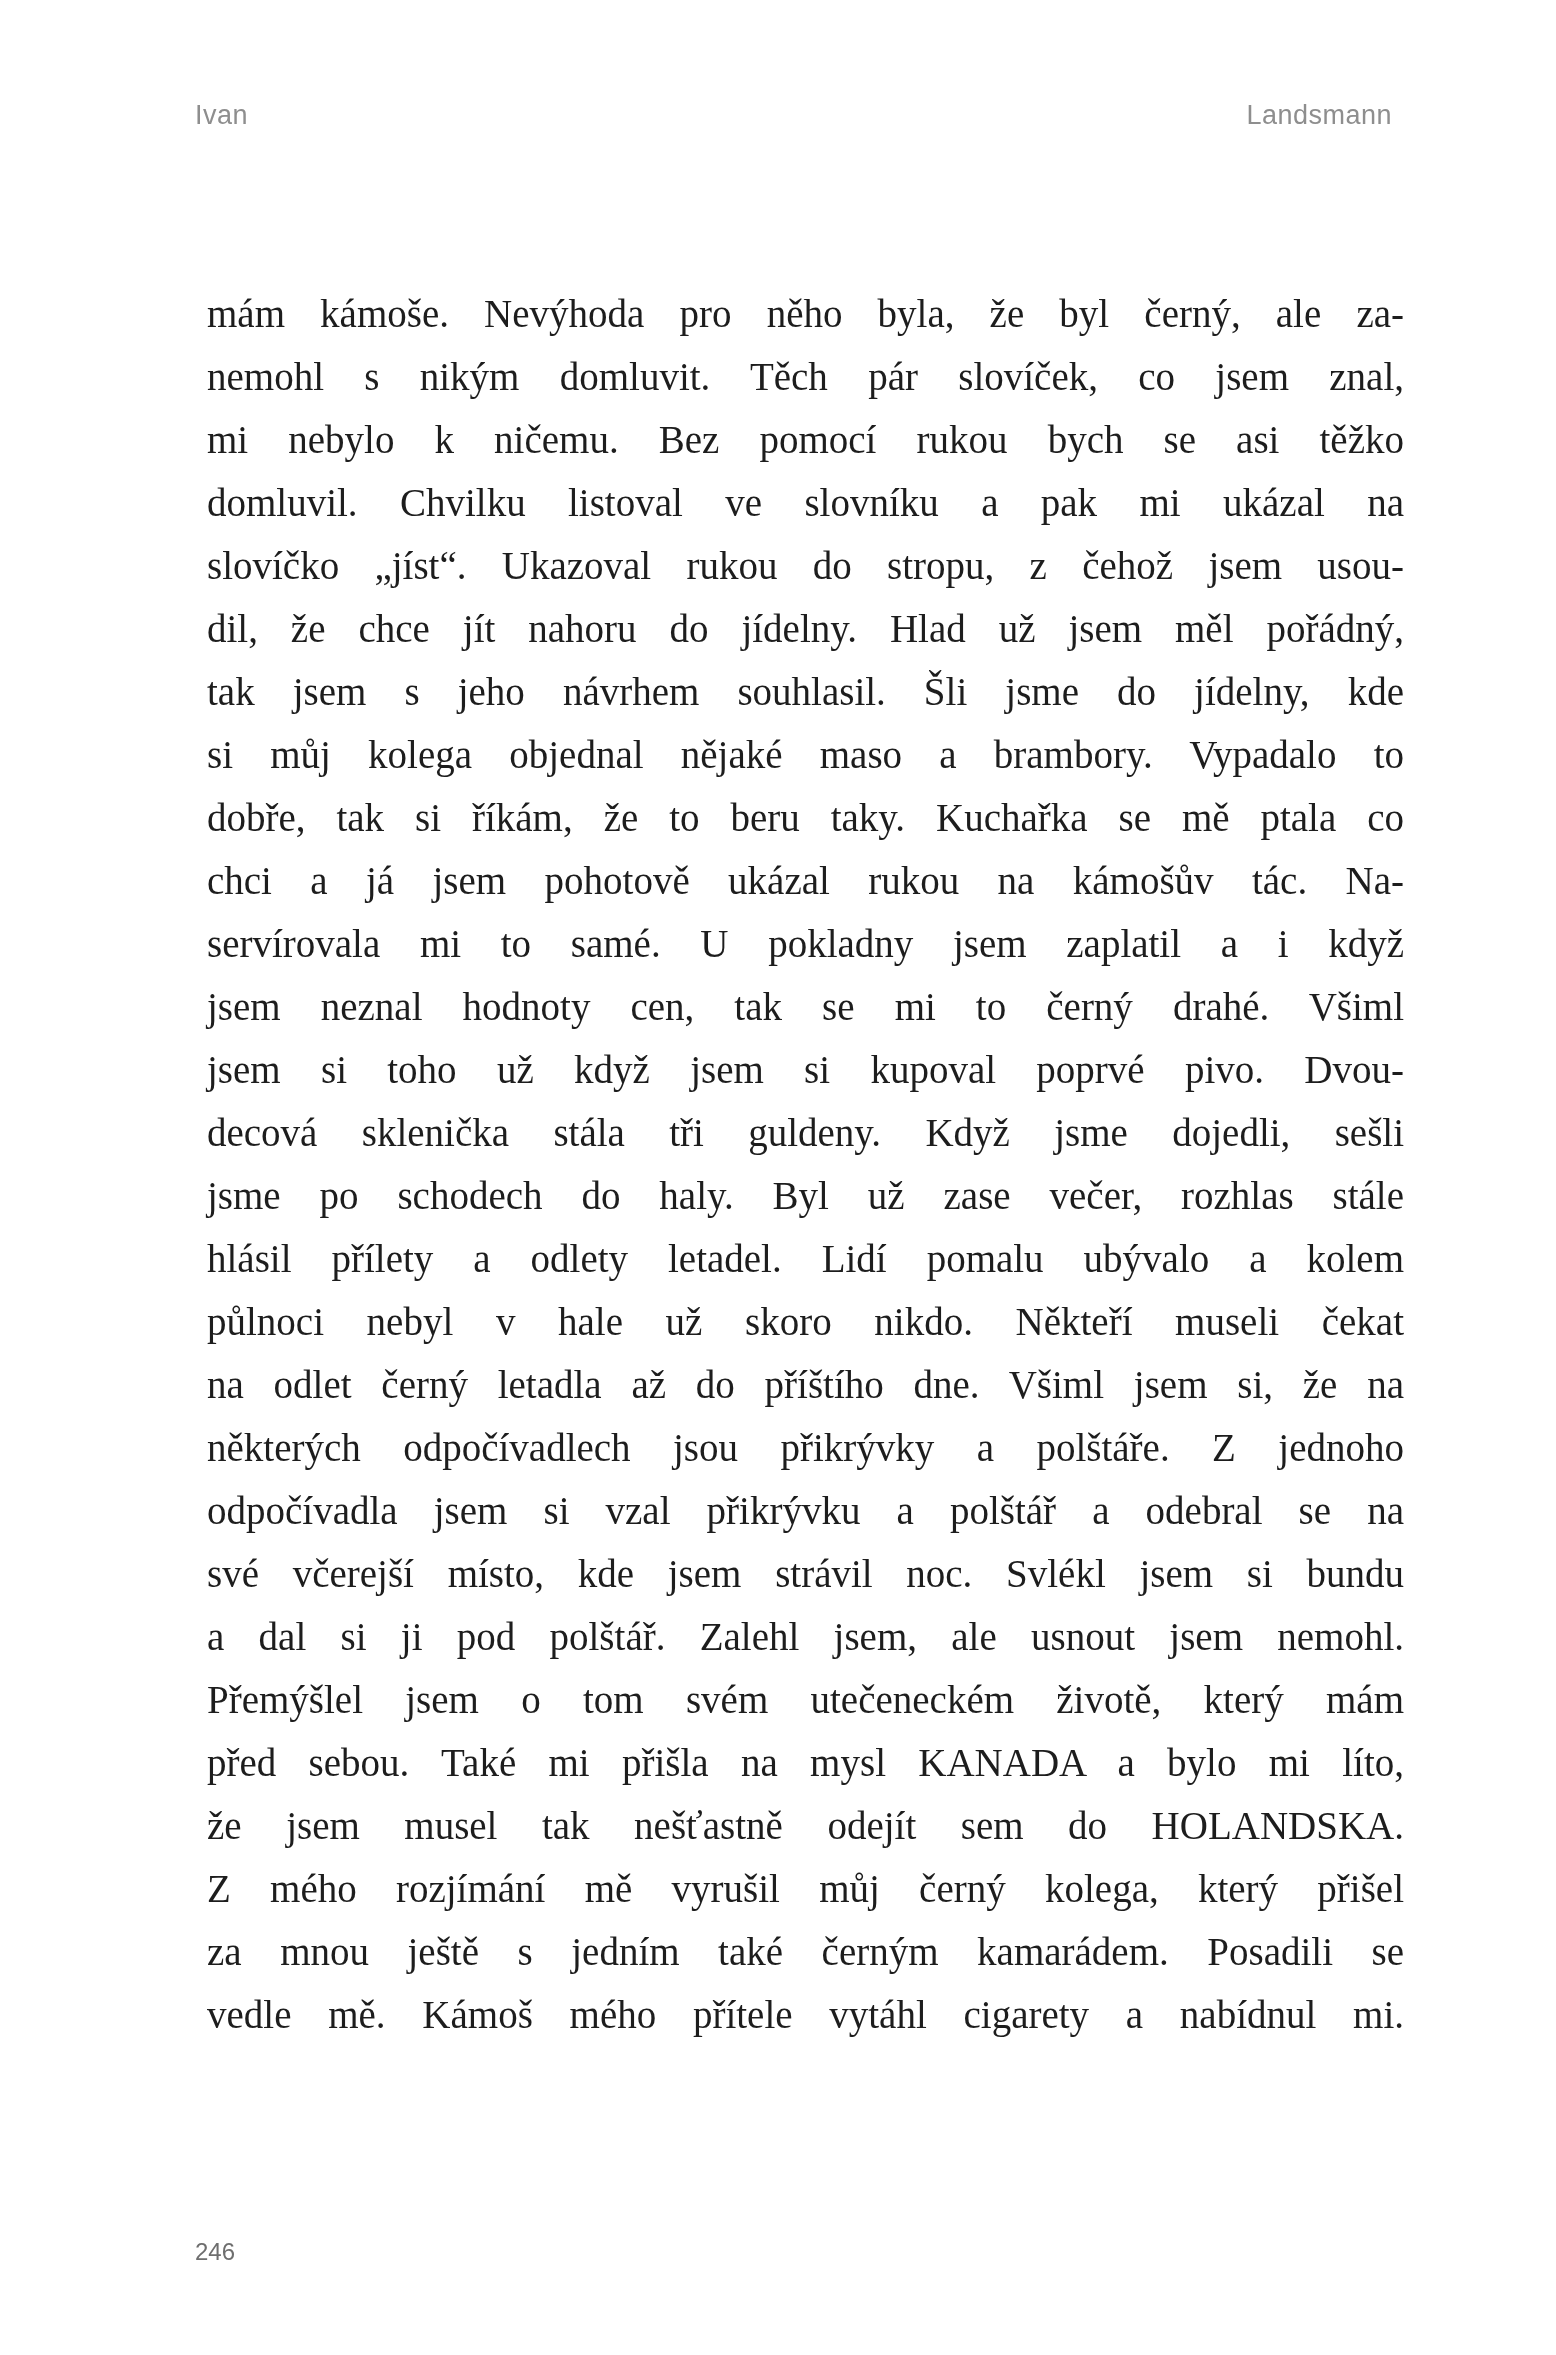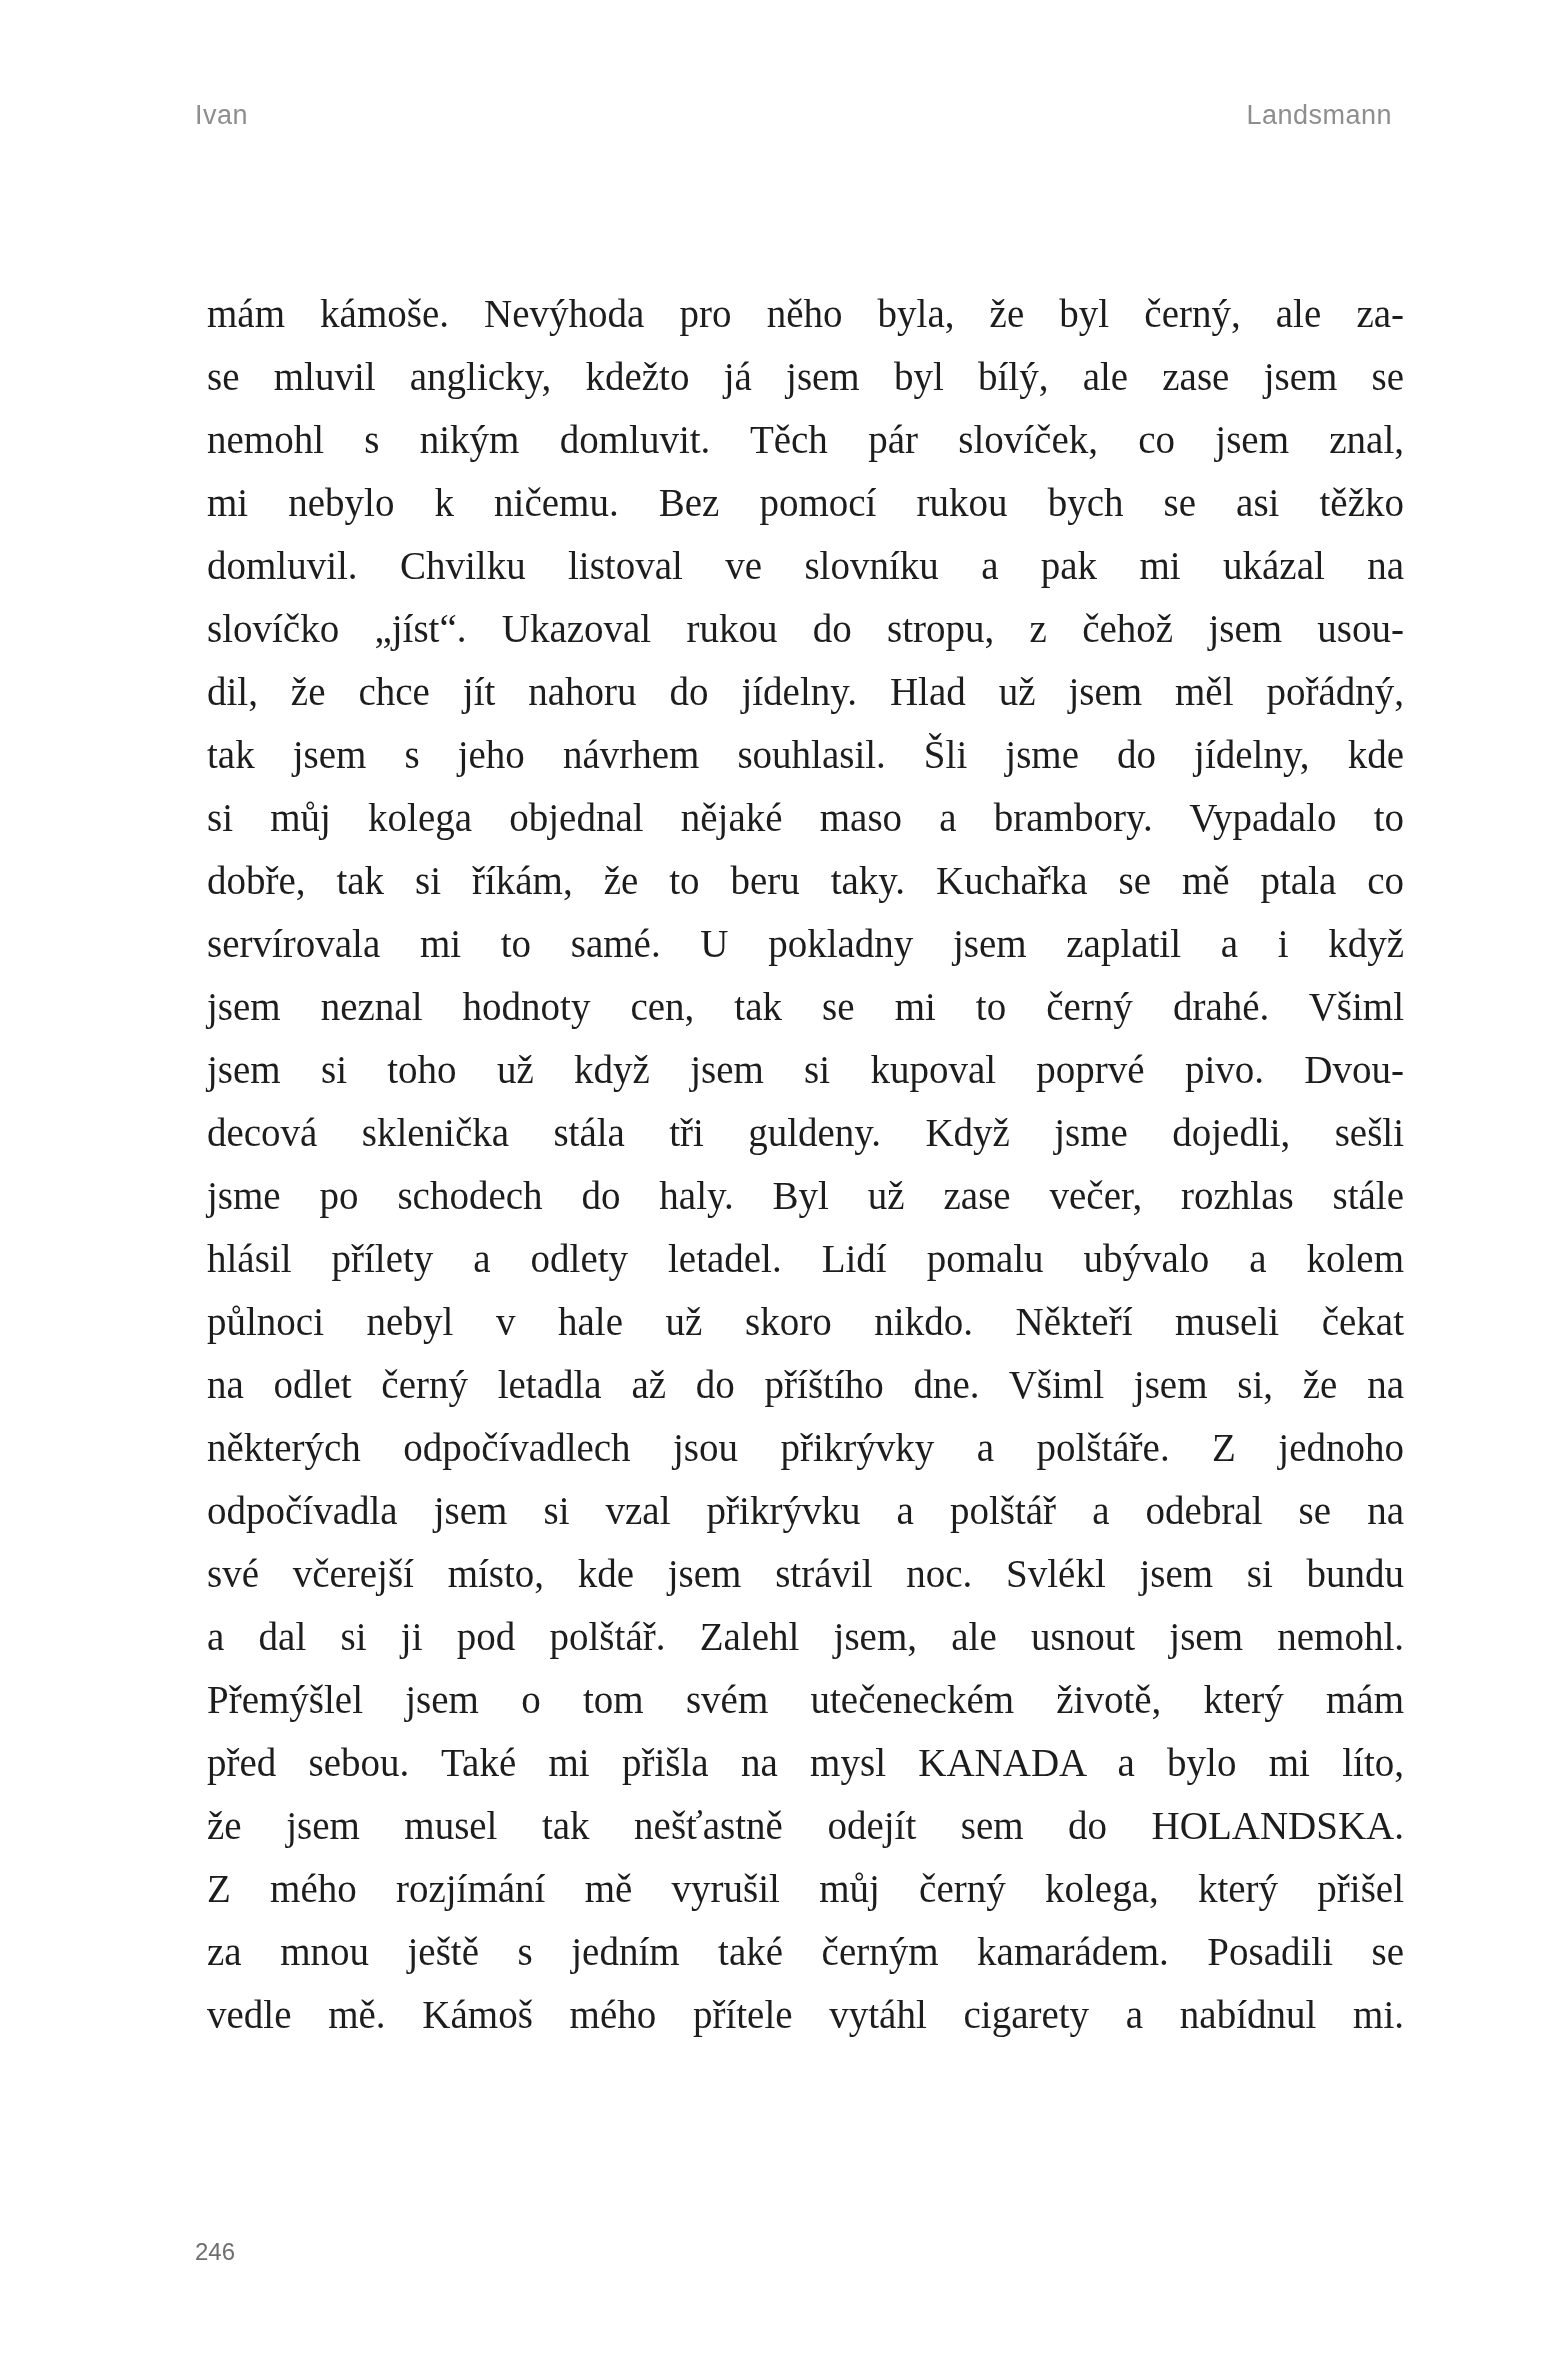--- a/index.html
+++ b/index.html
@@ -51,29 +51,29 @@
 
 <div class="page">
 
   <div class="running-head">
     <span>Ivan</span>
     <span>Landsmann</span>
   </div>
 
   <div class="body-text">
       <div class="line">mám kámoše. Nevýhoda pro něho byla, že byl černý, ale za-</div>
-      <div class="line">se mluvil anglicky, kdežto já jsem byl bílý, ale zase jsem se</div>
       <div class="line">nemohl s nikým domluvit. Těch pár slovíček, co jsem znal,</div>
       <div class="line">mi nebylo k ničemu. Bez pomocí rukou bych se asi těžko</div>
       <div class="line">domluvil. Chvilku listoval ve slovníku a pak mi ukázal na</div>
       <div class="line">slovíčko „jíst“. Ukazoval rukou do stropu, z čehož jsem usou-</div>
       <div class="line">dil, že chce jít nahoru do jídelny. Hlad už jsem měl pořádný,</div>
       <div class="line">tak jsem s jeho návrhem souhlasil. Šli jsme do jídelny, kde</div>
       <div class="line">si můj kolega objednal nějaké maso a brambory. Vypadalo to</div>
       <div class="line">dobře, tak si říkám, že to beru taky. Kuchařka se mě ptala co</div>
+      <div class="line">chci a já jsem pohotově ukázal rukou na kámošův tác. Na-</div>
       <div class="line">servírovala mi to samé. U pokladny jsem zaplatil a i když</div>
       <div class="line">jsem neznal hodnoty cen, tak se mi to černý drahé. Všiml</div>
       <div class="line">jsem si toho už když jsem si kupoval poprvé pivo. Dvou-</div>
       <div class="line">decová sklenička stála tři guldeny. Když jsme dojedli, sešli</div>
       <div class="line">jsme po schodech do haly. Byl už zase večer, rozhlas stále</div>
       <div class="line">hlásil přílety a odlety letadel. Lidí pomalu ubývalo a kolem</div>
       <div class="line">půlnoci nebyl v hale už skoro nikdo. Někteří museli čekat</div>
       <div class="line">na odlet černý letadla až do příštího dne. Všiml jsem si, že na</div>
       <div class="line">některých odpočívadlech jsou přikrývky a polštáře. Z jednoho</div>
       <div class="line">odpočívadla jsem si vzal přikrývku a polštář a odebral se na</div>

